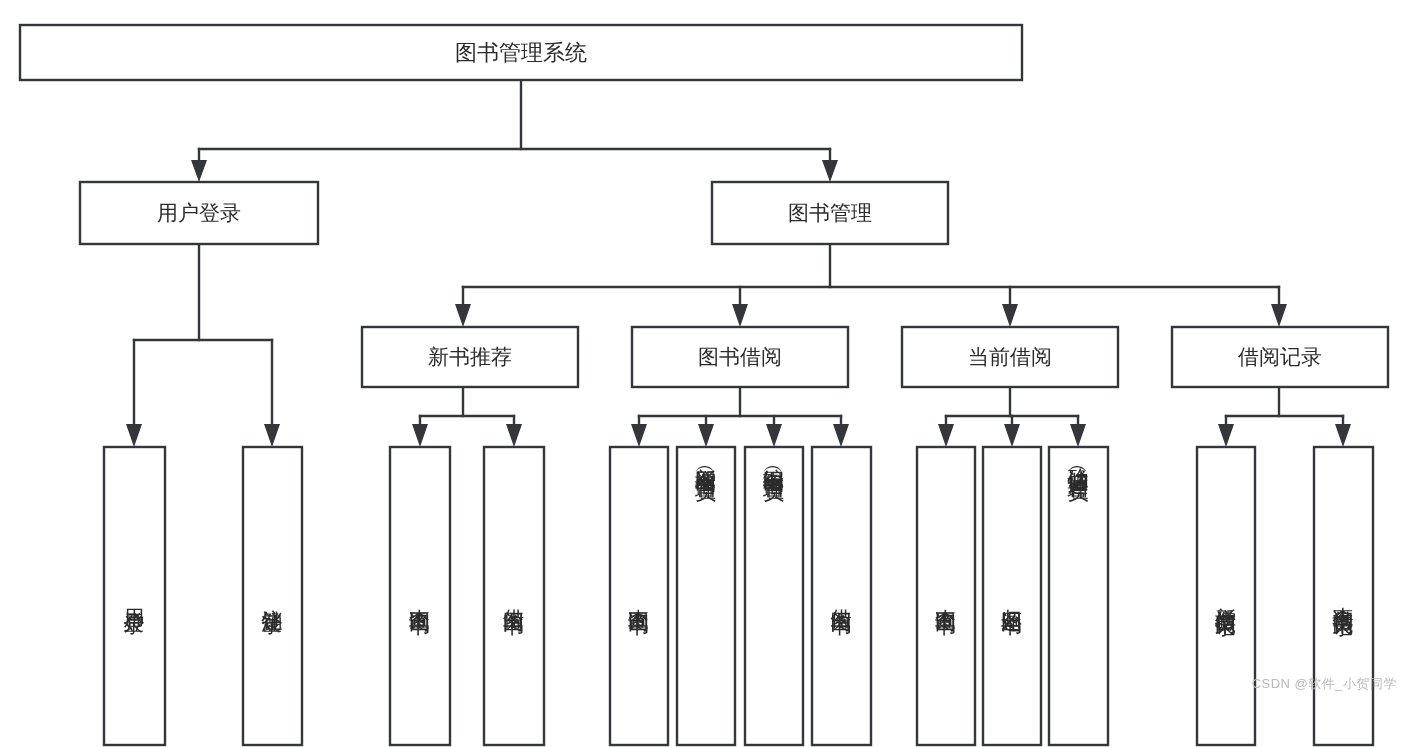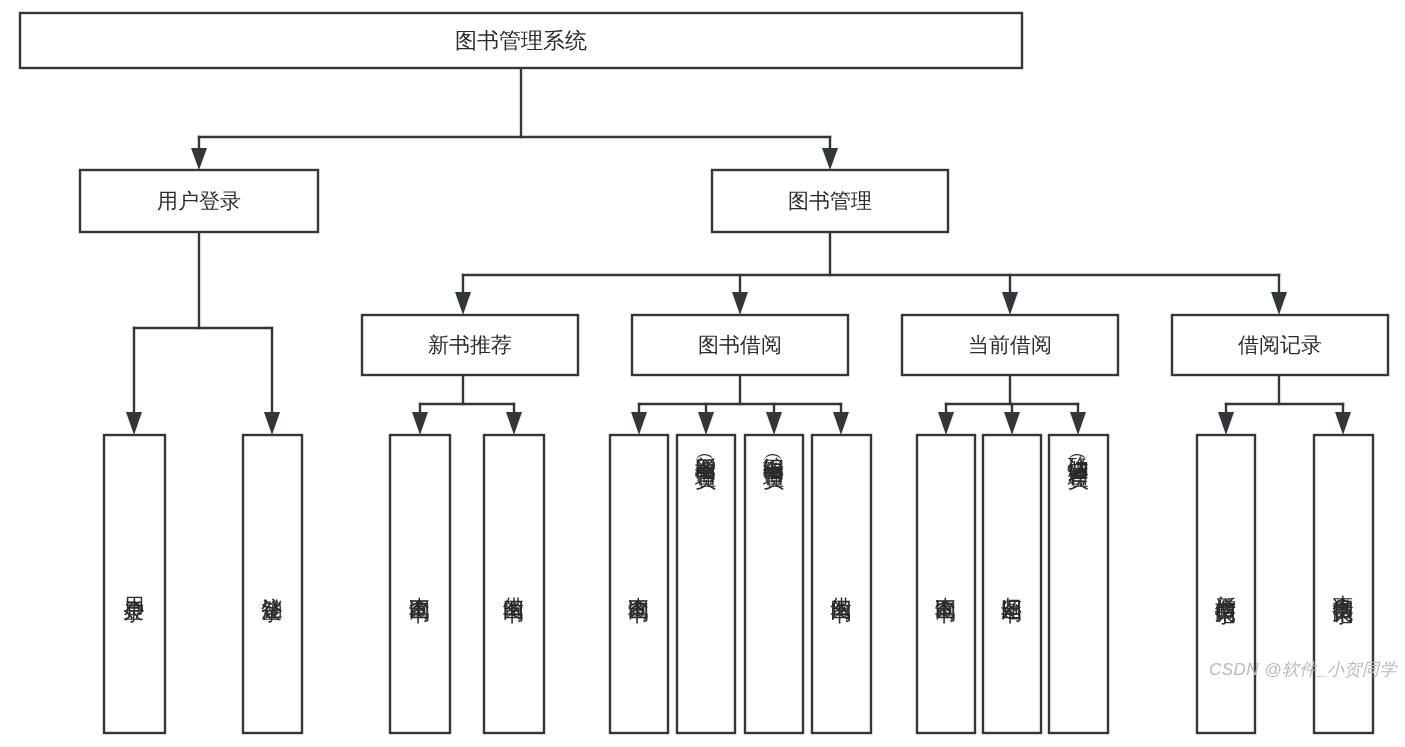--- a/index.html
+++ b/index.html
@@ -12,20 +12,21 @@
     width: 1405px;
     height: 747px;
     overflow: hidden;
     font-family: "Liberation Sans", "DejaVu Sans", sans-serif;
   }
   #diagram-root {
     position: relative;
     width: 1405px;
     height: 685px;
     background: #ffffff;
+    margin-top: 12px;
   }
   svg#diagram-svg {
     position: absolute;
     top: 0;
     left: 0;
     width: 1405px;
     height: 747px;
     display: block;
   }
   .node-box {
@@ -72,26 +73,25 @@
     pointer-events: auto;
   }
   .leaf-node.center-v {
     align-items: center;
   }
   .watermark {
     position: absolute;
     right: 8px;
     bottom: 4px;
     font-family: "Liberation Sans", "DejaVu Sans", sans-serif;
-    font-size: 17px;
+    font-size: 13px;
     color: #b9b9b9;
     letter-spacing: 0.5px;
     user-select: none;
     white-space: nowrap;
-    font-style: italic;
   }
 </style>
 </head>
 <body>
 
 <div id="diagram-root">
 
   <svg id="diagram-svg" viewBox="0 0 1405 747" xmlns="http://www.w3.org/2000/svg">
 
     <g>

